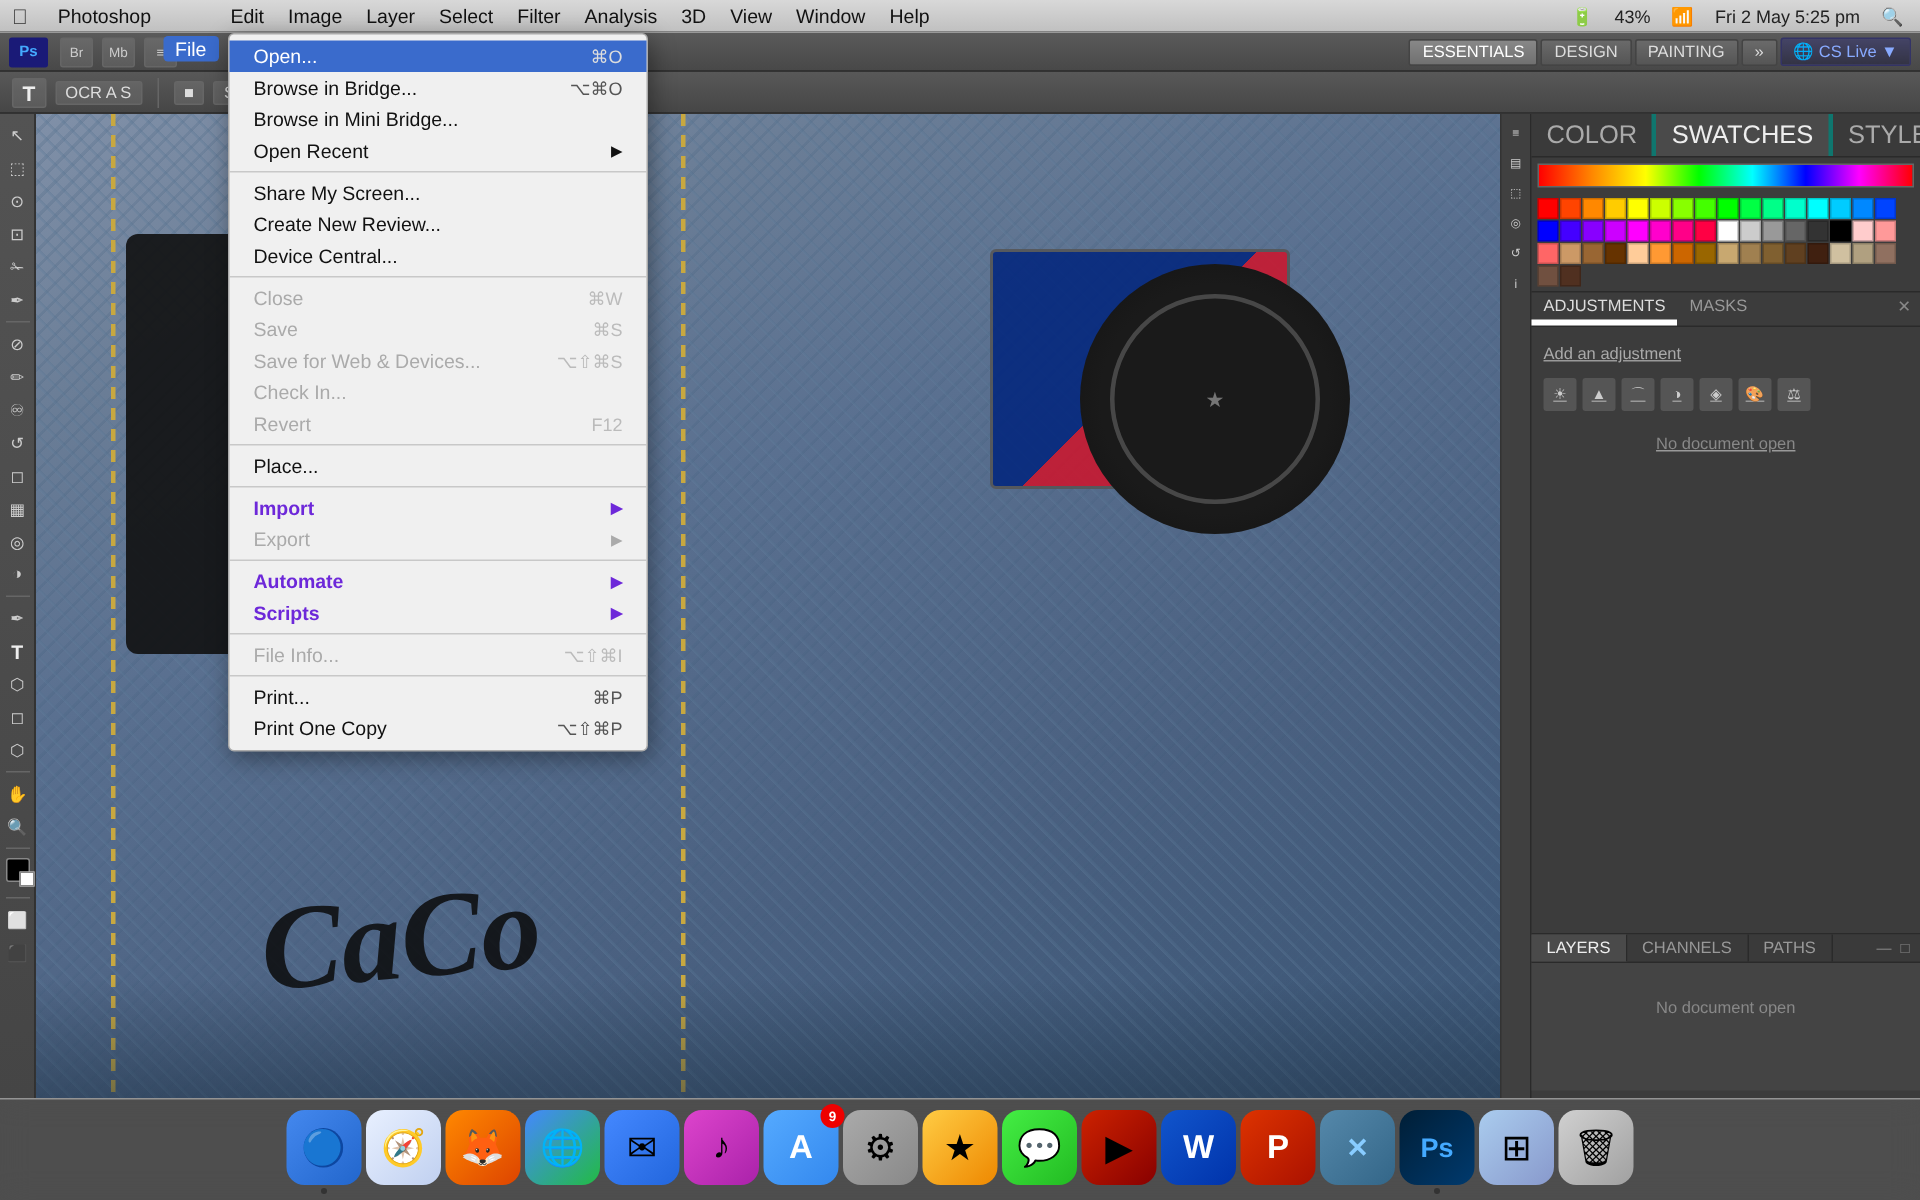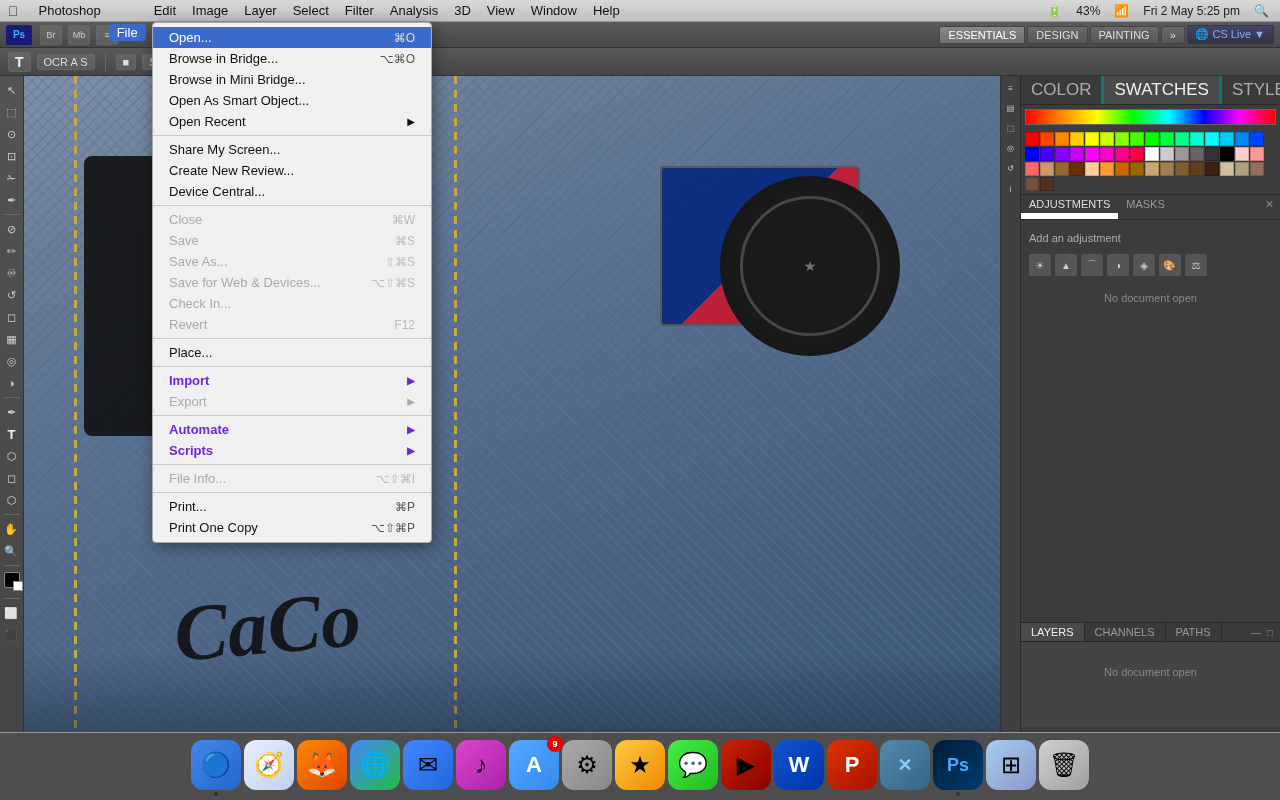--- a/index.html
+++ b/index.html
@@ -307,27 +307,28 @@
       border-bottom: 1px solid #2a2a2a;
     }
     .adj-tab {
       padding: 3px 8px;
       font-size: 11px;
       color: #999;
       cursor: pointer;
     }
     .adj-tab.active {
       color: #ddd;
-      border-bottom: 6px solid #ffffff;
+      border-bottom: 4px solid #ffffff;
       text-align: center;
     }
     .adj-content {
       padding: 8px;
       color: #999;
       font-size: 11px;
+      text-decoration: underline;
     }
     .no-doc-text {
       color: #888;
       font-size: 11px;
       text-align: center;
       padding: 10px;
     }
 
     
     #layers-panel {
@@ -807,23 +808,20 @@
       <span class="shortcut">⌘O</span>
     </div>
     <div class="dropdown-item">
       <span>Browse in Bridge...</span>
       <span class="shortcut">⌥⌘O</span>
     </div>
     <div class="dropdown-item">
       <span>Browse in Mini Bridge...</span>
     </div>
     <div class="dropdown-item">
-      <span>Open As Smart Object...</span>
-    </div>
-    <div class="dropdown-item">
       <span>Open Recent</span>
       <span class="submenu-arrow">▶</span>
     </div>
     <div class="menu-separator"></div>
     <div class="dropdown-item">
       <span>Share My Screen...</span>
     </div>
     <div class="dropdown-item">
       <span>Create New Review...</span>
     </div>
@@ -833,24 +831,20 @@
     <div class="menu-separator"></div>
     <div class="dropdown-item disabled">
       <span>Close</span>
       <span class="shortcut">⌘W</span>
     </div>
     <div class="dropdown-item disabled">
       <span>Save</span>
       <span class="shortcut">⌘S</span>
     </div>
     <div class="dropdown-item disabled">
-      <span>Save As...</span>
-      <span class="shortcut">⇧⌘S</span>
-    </div>
-    <div class="dropdown-item disabled">
       <span>Save for Web &amp; Devices...</span>
       <span class="shortcut">⌥⇧⌘S</span>
     </div>
     <div class="dropdown-item disabled">
       <span>Check In...</span>
     </div>
     <div class="dropdown-item disabled">
       <span>Revert</span>
       <span class="shortcut">F12</span>
     </div>

